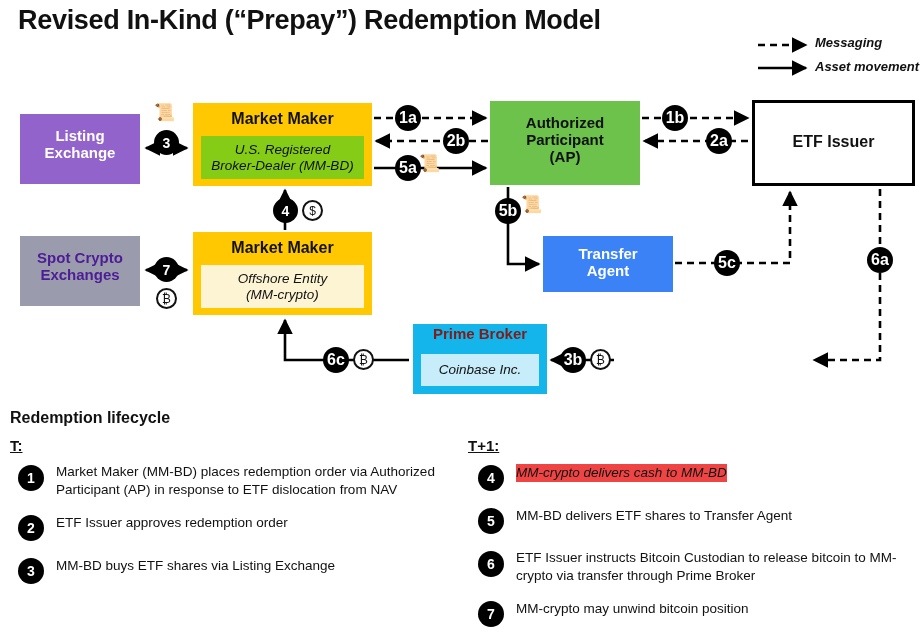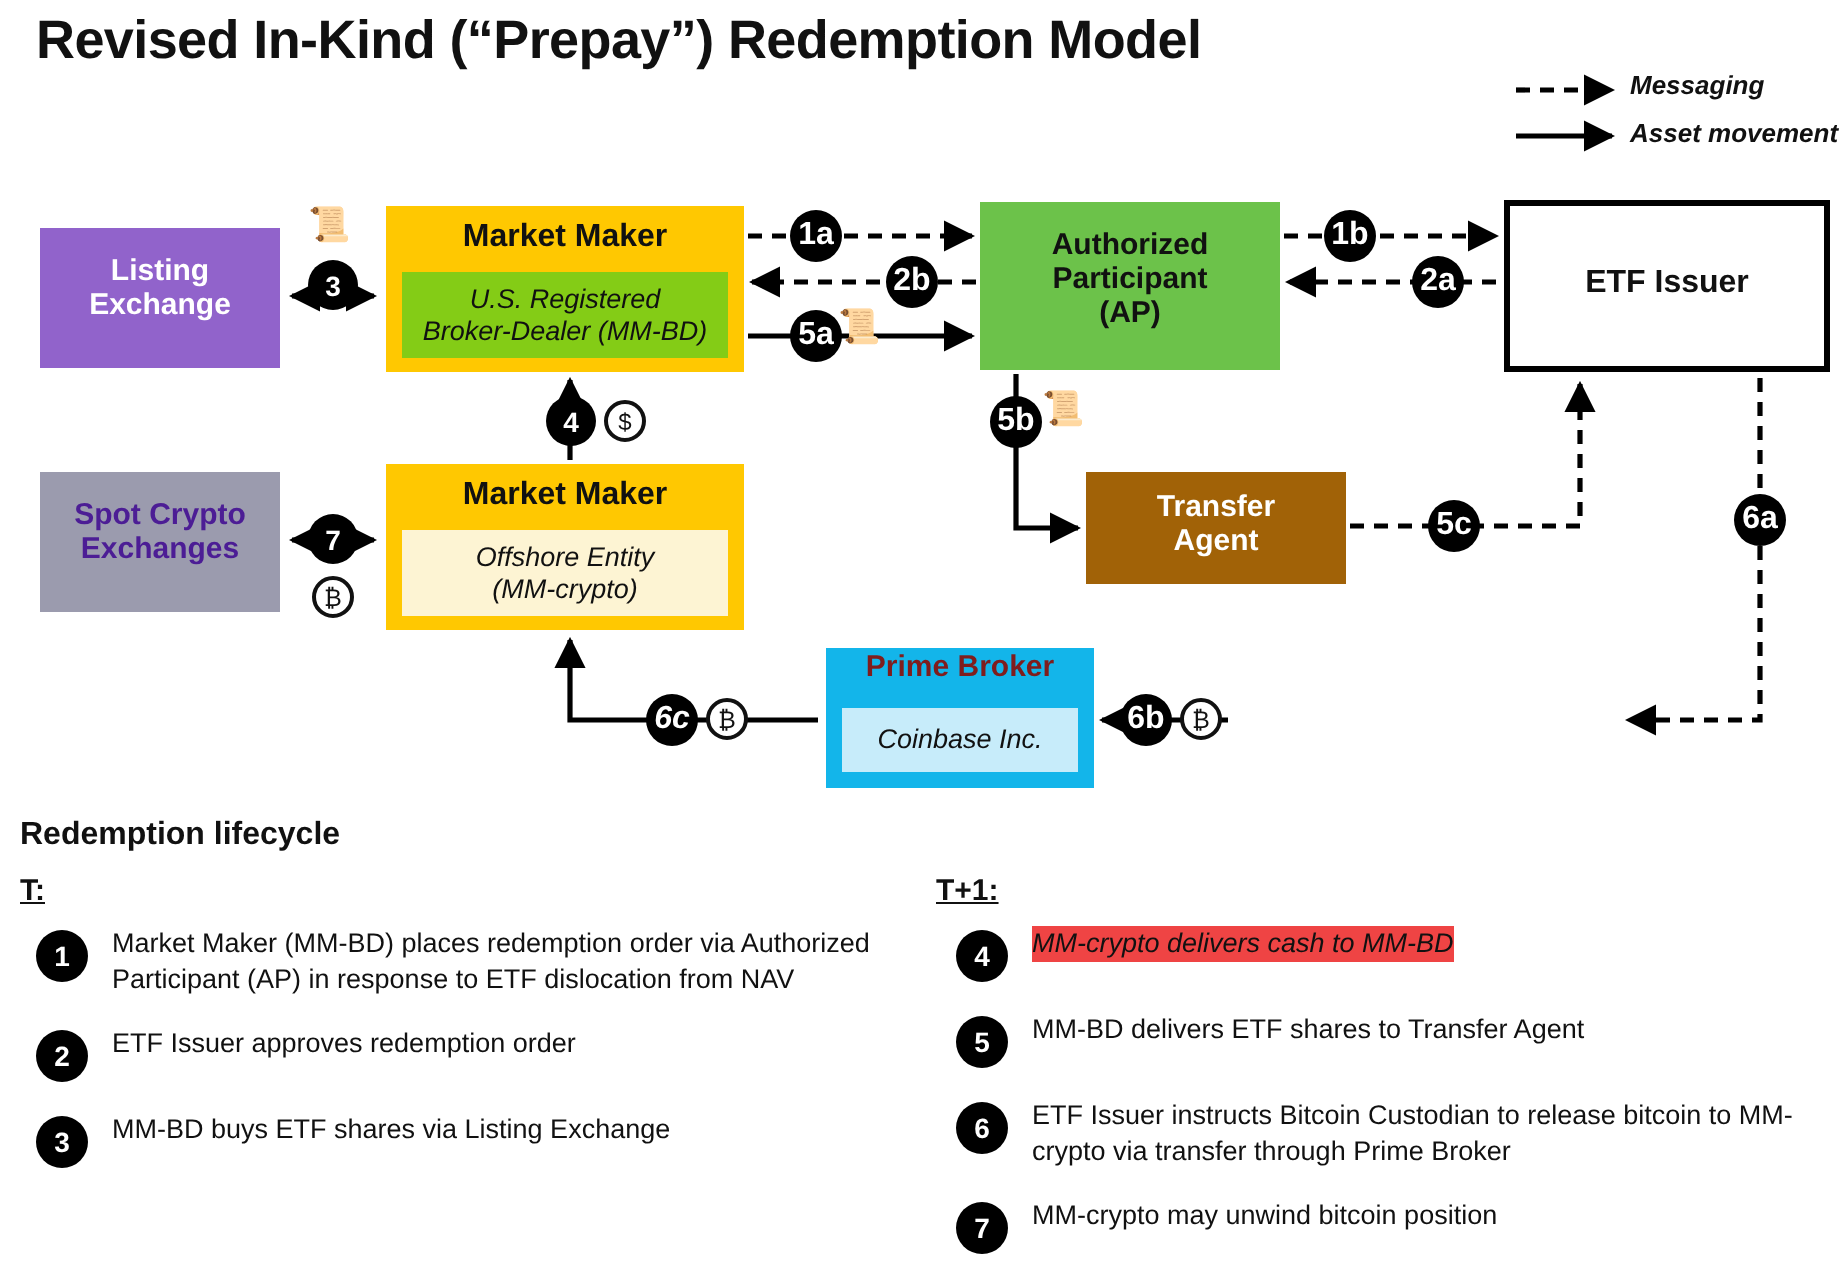--- a/index.html
+++ b/index.html
@@ -54,21 +54,21 @@
     position:absolute;left:8px;right:8px;top:33px;height:43px;
     background:#fdf4d3;color:#111;font-size:13.5px;
   }
 
   .b-ap{left:490px;top:101px;width:150px;height:84px;background:#6cc24a;}
   .b-ap .hdr{color:#111111;font-size:15px;padding-top:14px;}
 
   .b-issuer{left:752px;top:100px;width:163px;height:86px;background:#ffffff;border:3px solid #000000;}
   .b-issuer .hdr{color:#111111;font-size:16px;padding-top:30px;}
 
-  .b-ta{left:543px;top:236px;width:130px;height:56px;background:#a16207;}
+  .b-ta{left:543px;top:236px;width:130px;height:56px;background:#3b82f6;}
   .b-ta .hdr{color:#ffffff;font-size:15px;padding-top:10px;}
 
   .b-pb{left:413px;top:324px;width:134px;height:70px;background:#13b5ea;}
   .b-pb .hdr{color:#7f1d1d;font-size:15px;padding-top:2px;}
   .b-pb .sub{
     position:absolute;left:8px;right:8px;top:30px;height:32px;
     background:#c7ecfa;color:#111;font-size:13.5px;
   }
 
   .b-cust{left:618px;top:318px;width:192px;height:84px;background:#13b5ea;}
@@ -215,22 +215,22 @@
   <div class="badge d1" style="left:154px;top:130px;">3</div>
   <div class="badge d" style="left:395px;top:105px;">1a</div>
   <div class="badge d" style="left:443px;top:128px;">2b</div>
   <div class="badge d" style="left:395px;top:155px;">5a</div>
   <div class="badge d" style="left:662px;top:105px;">1b</div>
   <div class="badge d" style="left:706px;top:128px;">2a</div>
   <div class="badge d1" style="left:273px;top:198px;">4</div>
   <div class="badge d" style="left:495px;top:198px;">5b</div>
   <div class="badge d" style="left:714px;top:250px;">5c</div>
   <div class="badge d" style="left:867px;top:247px;">6a</div>
-  <div class="badge d" style="left:560px;top:347px;">6b</div>
-  <div class="badge d" style="left:323px;top:347px;font-style:italic;">6c</div>
+  <div class="badge d" style="left:560px;top:347px;">3b</div>
+  <div class="badge d" style="left:323px;top:347px;">6c</div>
   <div class="badge d1" style="left:154px;top:257px;">7</div>
 
   <div class="token" style="left:302px;top:200px;">$</div>
   <div class="token" style="left:156px;top:288px;">₿</div>
   <div class="token" style="left:590px;top:349px;">₿</div>
   <div class="token" style="left:353px;top:349px;">₿</div>
 
   <div class="doc" style="left:154px;top:104px;">📜</div>
   <div class="doc" style="left:419px;top:155px;">📜</div>
   <div class="doc" style="left:521px;top:196px;">📜</div>

